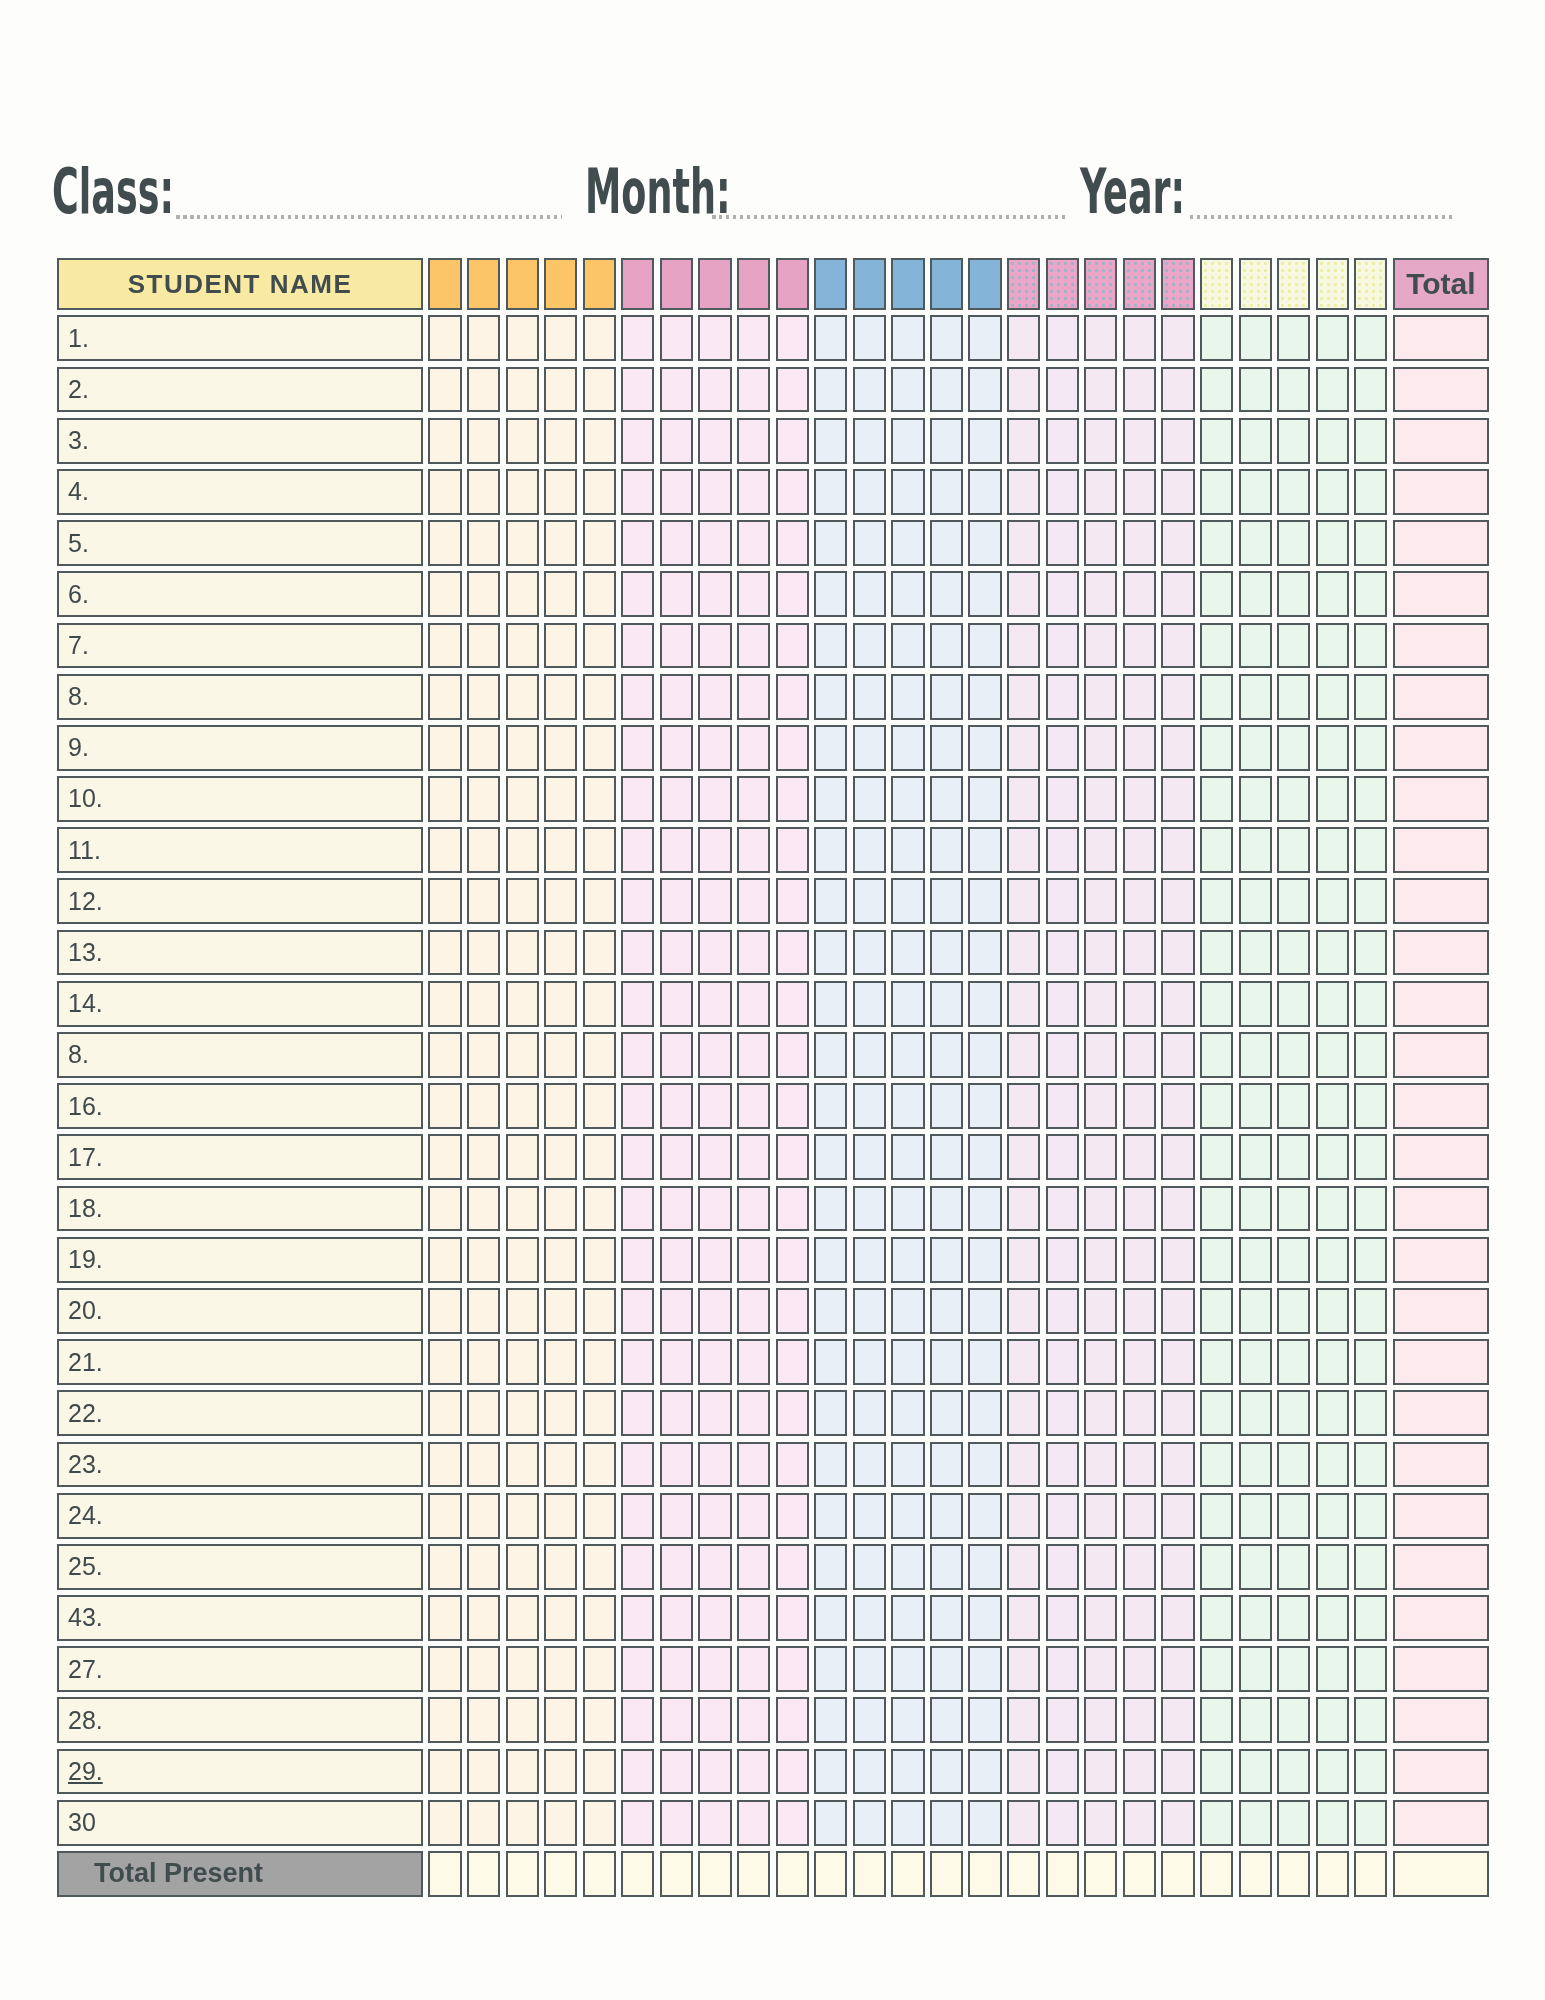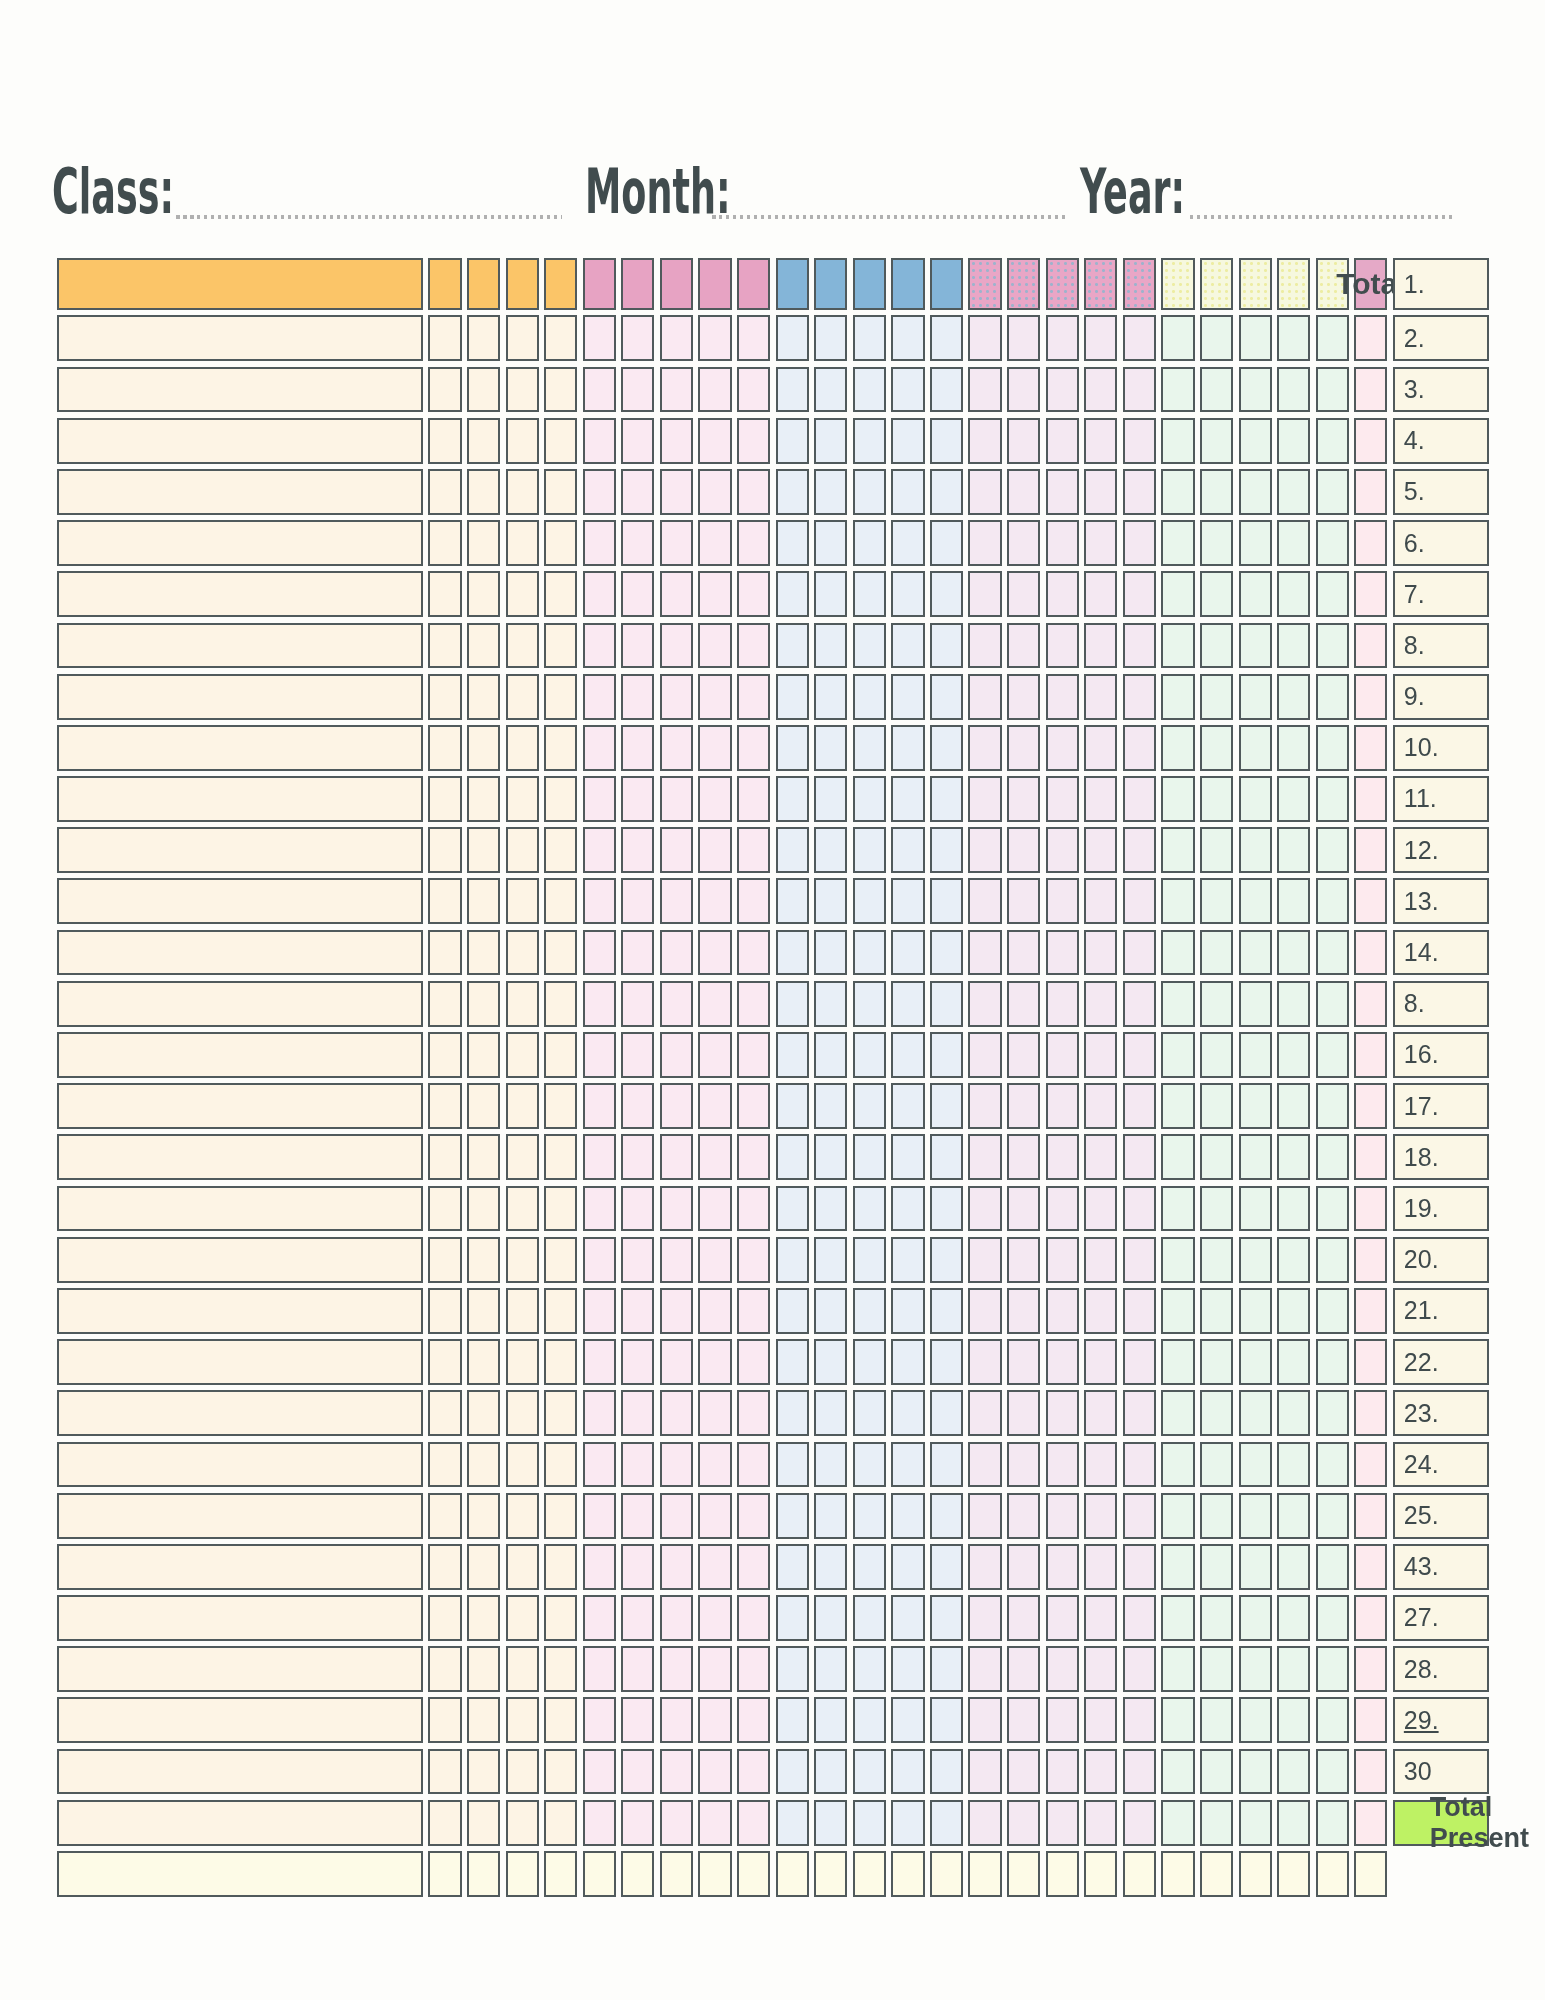--- a/index.html
+++ b/index.html
@@ -59,20 +59,21 @@
   <p class="meta-label lbl-class">Class:</p>
   <span class="dotline line-class"></span>
 
   <p class="meta-label lbl-month">Month:</p>
   <span class="dotline line-month"></span>
 
   <p class="meta-label lbl-year">Year:</p>
   <span class="dotline line-year"></span>
 
   <div class="grid" id="grid">
+      <div class="cell name-h" style="background-color: rgb(248, 233, 163);">STUDENT NAME</div>
       <div class="cell day-h" style="background-color: rgb(251, 197, 104);"></div>
       <div class="cell day-h" style="background-color: rgb(251, 197, 104);"></div>
       <div class="cell day-h" style="background-color: rgb(251, 197, 104);"></div>
       <div class="cell day-h" style="background-color: rgb(251, 197, 104);"></div>
       <div class="cell day-h" style="background-color: rgb(251, 197, 104);"></div>
       <div class="cell day-h" style="background-color: rgb(231, 163, 195);"></div>
       <div class="cell day-h" style="background-color: rgb(231, 163, 195);"></div>
       <div class="cell day-h" style="background-color: rgb(231, 163, 195);"></div>
       <div class="cell day-h" style="background-color: rgb(231, 163, 195);"></div>
       <div class="cell day-h" style="background-color: rgb(231, 163, 195);"></div>
@@ -895,21 +896,21 @@
       <div class="cell" style="background-color: rgb(244, 232, 242);"></div>
       <div class="cell" style="background-color: rgb(244, 232, 242);"></div>
       <div class="cell" style="background-color: rgb(244, 232, 242);"></div>
       <div class="cell" style="background-color: rgb(244, 232, 242);"></div>
       <div class="cell" style="background-color: rgb(233, 246, 236);"></div>
       <div class="cell" style="background-color: rgb(233, 246, 236);"></div>
       <div class="cell" style="background-color: rgb(233, 246, 236);"></div>
       <div class="cell" style="background-color: rgb(233, 246, 236);"></div>
       <div class="cell" style="background-color: rgb(233, 246, 236);"></div>
       <div class="cell" style="background-color: rgb(253, 234, 238);"></div>
-      <div class="cell footer-label" style="background-color: #bef264; padding-left: 35px;">Total Present</div>
+      <div class="cell footer-label" style="background-color: #a3a3a3; padding-left: 35px;">Total Present</div>
       <div class="cell" style="background-color: rgb(253, 251, 231);"></div>
       <div class="cell" style="background-color: rgb(253, 251, 231);"></div>
       <div class="cell" style="background-color: rgb(253, 251, 231);"></div>
       <div class="cell" style="background-color: rgb(253, 251, 231);"></div>
       <div class="cell" style="background-color: rgb(253, 251, 231);"></div>
       <div class="cell" style="background-color: rgb(253, 251, 231);"></div>
       <div class="cell" style="background-color: rgb(253, 251, 231);"></div>
       <div class="cell" style="background-color: rgb(253, 251, 231);"></div>
       <div class="cell" style="background-color: rgb(253, 251, 231);"></div>
       <div class="cell" style="background-color: rgb(253, 251, 231);"></div>

